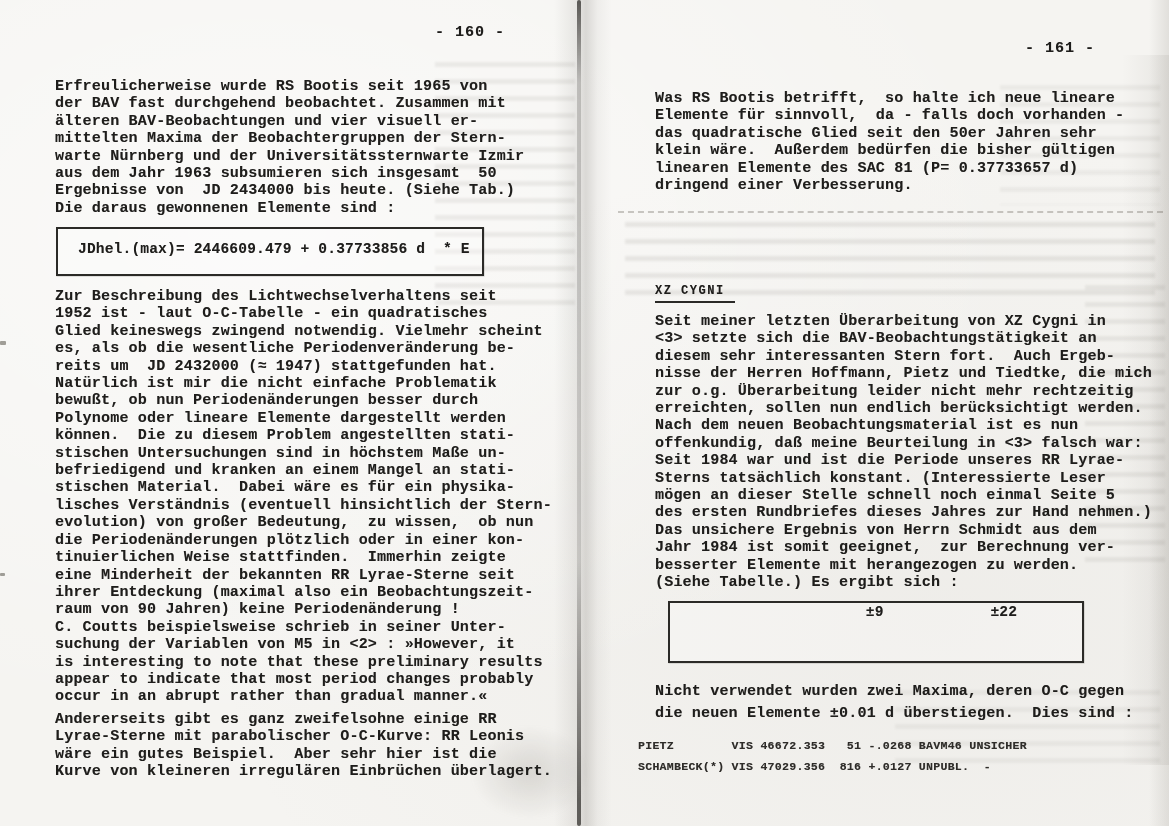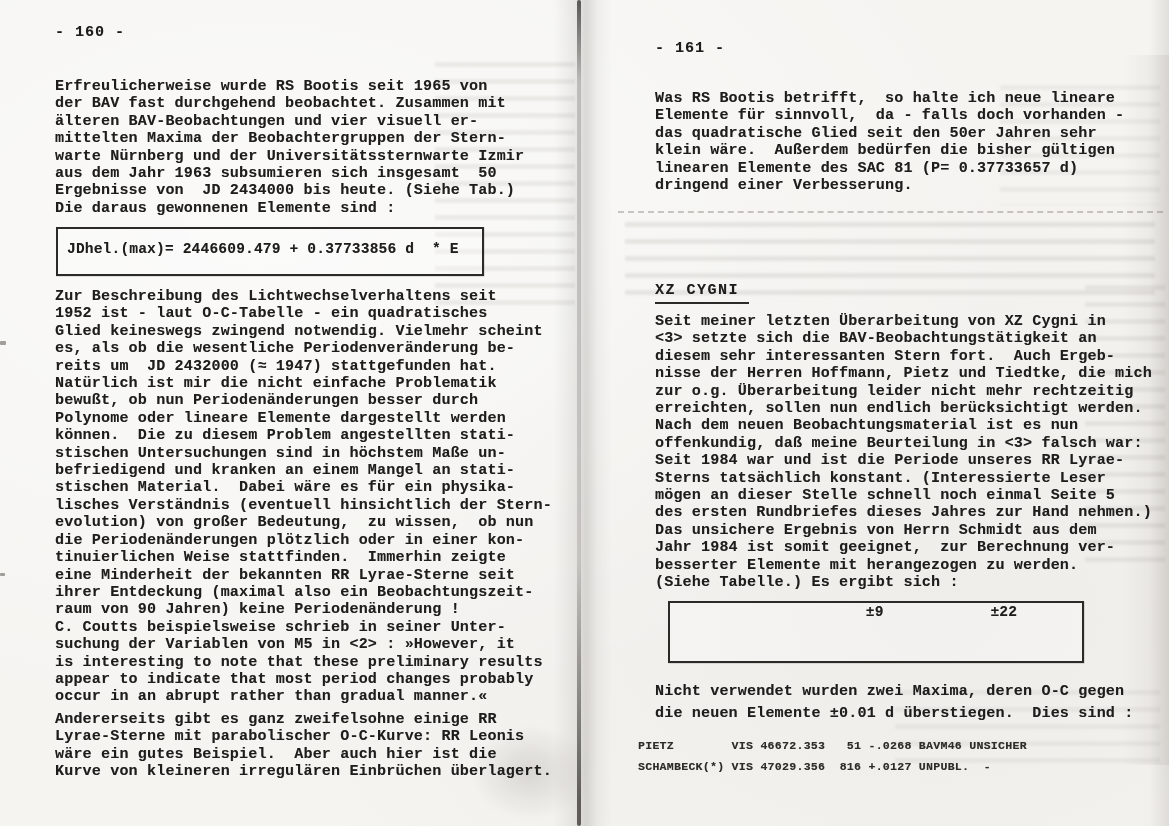--- a/index.html
+++ b/index.html
@@ -21,32 +21,32 @@
     font-family:inherit;
     font-size:15px;
     line-height:17.4px;
     letter-spacing:.2px;
     white-space:pre;
     text-shadow:.2px .2px 0 rgba(20,18,16,.35);
   }
   .pagenum{
     font-size:15px;
     letter-spacing:1px;
-    text-align:left;
+    text-align:right;
     text-shadow:.2px .2px 0 rgba(20,18,16,.35);
   }
   .formula-box{
     border:2px solid #2b2a27;
     background:rgba(255,255,255,.25);
     box-shadow:.5px .5px 0 rgba(40,38,34,.25);
   }
   .formula-box .para{font-size:14.5px;line-height:19.5px;}
   .section-heading{
     display:inline-block;
-    font-size:15px;
+    font-size:12px;
     letter-spacing:1.5px;
     padding:0 10px 3px 0;
     border-bottom:2px solid #2b2a27;
     text-shadow:.2px .2px 0 rgba(20,18,16,.35);
   }
   .data-table{
     margin:4px;
     font-family:inherit;
     font-size:11.5px;
     line-height:17px;
@@ -95,21 +95,21 @@
     <pre class="abs para" style="left:55px;top:78px">Erfreulicherweise wurde RS Bootis seit 1965 von
 der BAV fast durchgehend beobachtet. Zusammen mit
 älteren BAV-Beobachtungen und vier visuell er-
 mittelten Maxima der Beobachtergruppen der Stern-
 warte Nürnberg und der Universitätssternwarte Izmir
 aus dem Jahr 1963 subsumieren sich insgesamt  50
 Ergebnisse von  JD 2434000 bis heute. (Siehe Tab.)
 Die daraus gewonnenen Elemente sind :</pre>
 
     <div class="abs formula-box" style="left:56px;top:227px;width:424px;height:45px">
-      <pre class="para" style="padding:11px 0 0 9px">JDhel.(max)= 2446609.479 + 0.37733856 d  * E</pre>
+      <pre class="para" style="padding:11px 0 0 20px">JDhel.(max)= 2446609.479 + 0.37733856 d  * E</pre>
     </div>
 
     <pre class="abs para" style="left:55px;top:288px">Zur Beschreibung des Lichtwechselverhaltens seit
 1952 ist - laut O-C-Tabelle - ein quadratisches
 Glied keineswegs zwingend notwendig. Vielmehr scheint
 es, als ob die wesentliche Periodenveränderung be-
 reits um  JD 2432000 (≈ 1947) stattgefunden hat.
 Natürlich ist mir die nicht einfache Problematik
 bewußt, ob nun Periodenänderungen besser durch
 Polynome oder lineare Elemente dargestellt werden
@@ -125,21 +125,21 @@
 ihrer Entdeckung (maximal also ein Beobachtungszeit-
 raum von 90 Jahren) keine Periodenänderung !
 C. Coutts beispielsweise schrieb in seiner Unter-
 suchung der Variablen von M5 in &lt;2&gt; : »However, it
 is interesting to note that these preliminary results
 appear to indicate that most period changes probably
 occur in an abrupt rather than gradual manner.«</pre>
 
     <pre class="abs para" style="left:55px;top:711px">Andererseits gibt es ganz zweifelsohne einige RR
 Lyrae-Sterne mit parabolischer O-C-Kurve: RR Leonis
-wäre ein gutes Beispiel.  Aber auch hier ist die
+wäre ein gutes Beispiel.  Aber sehr hier ist die
 Kurve von kleineren irregulären Einbrüchen überlagert.</pre>
   </div>
 
   <div>
     <div class="abs pagenum" style="left:655px;top:40px;width:440px">- 161 -</div>
 
     <pre class="abs para" style="left:655px;top:90px">Was RS Bootis betrifft,  so halte ich neue lineare
 Elemente für sinnvoll,  da - falls doch vorhanden -
 das quadratische Glied seit den 50er Jahren sehr
 klein wäre.  Außerdem bedürfen die bisher gültigen

